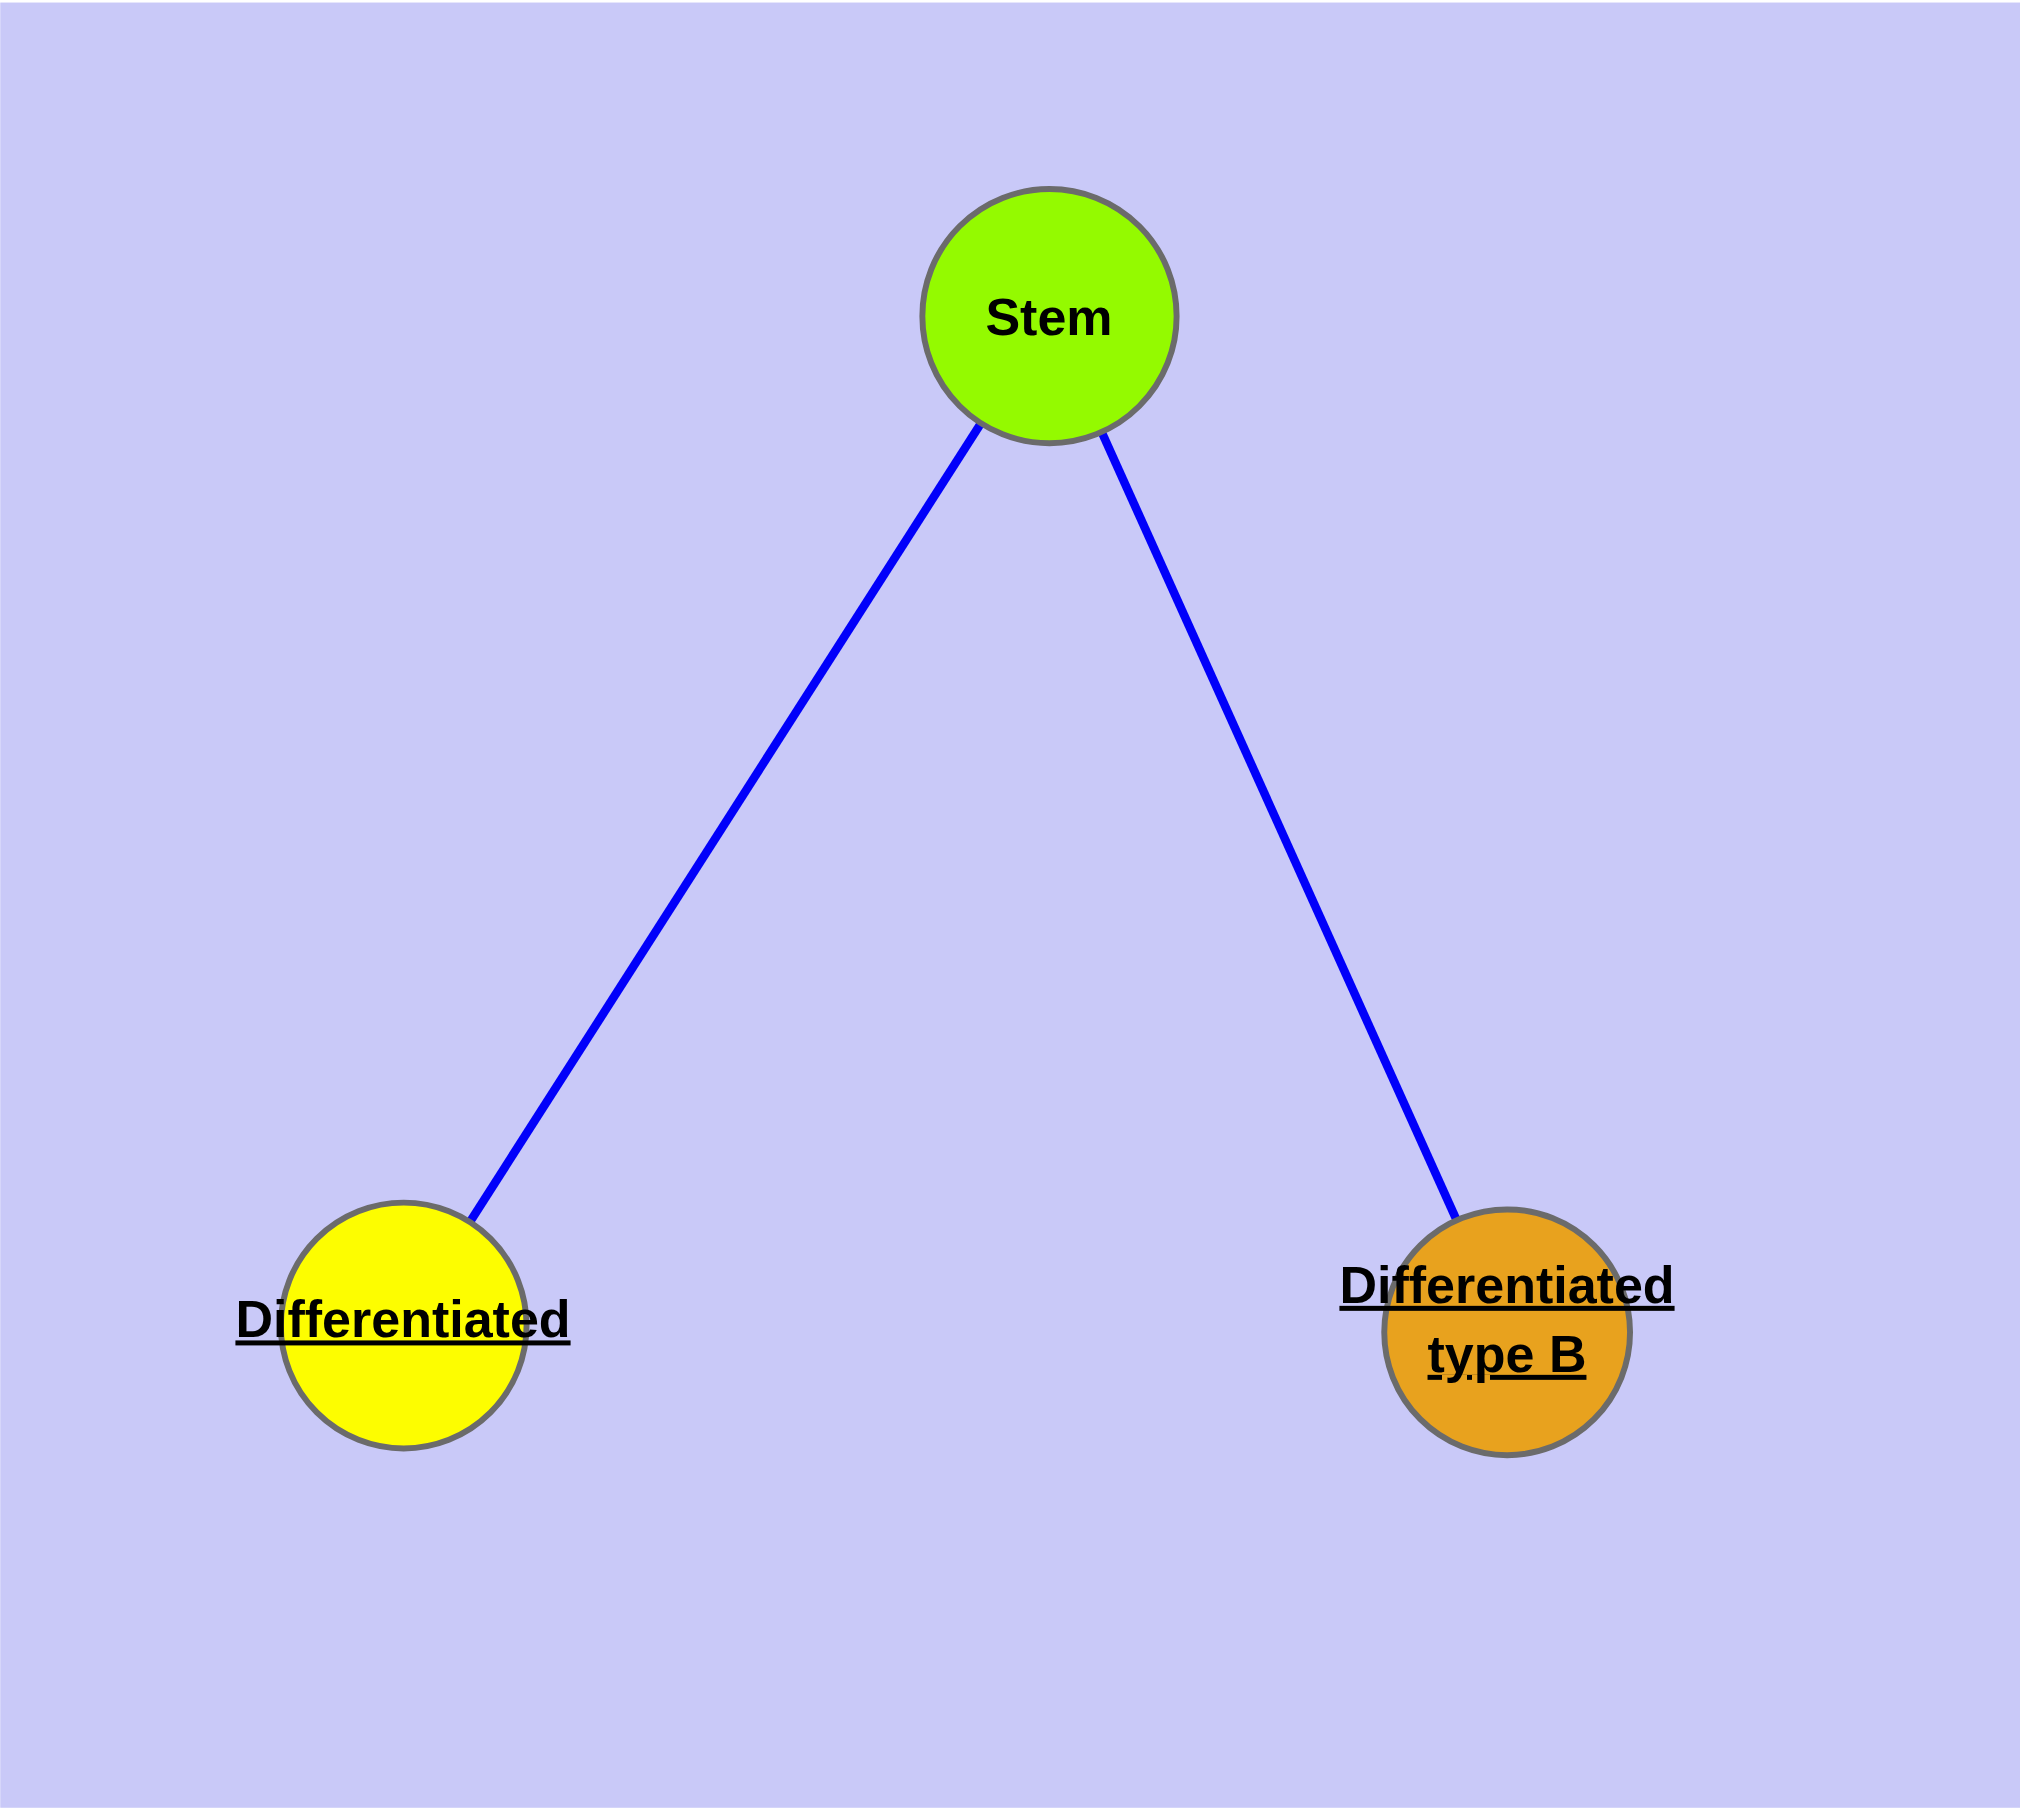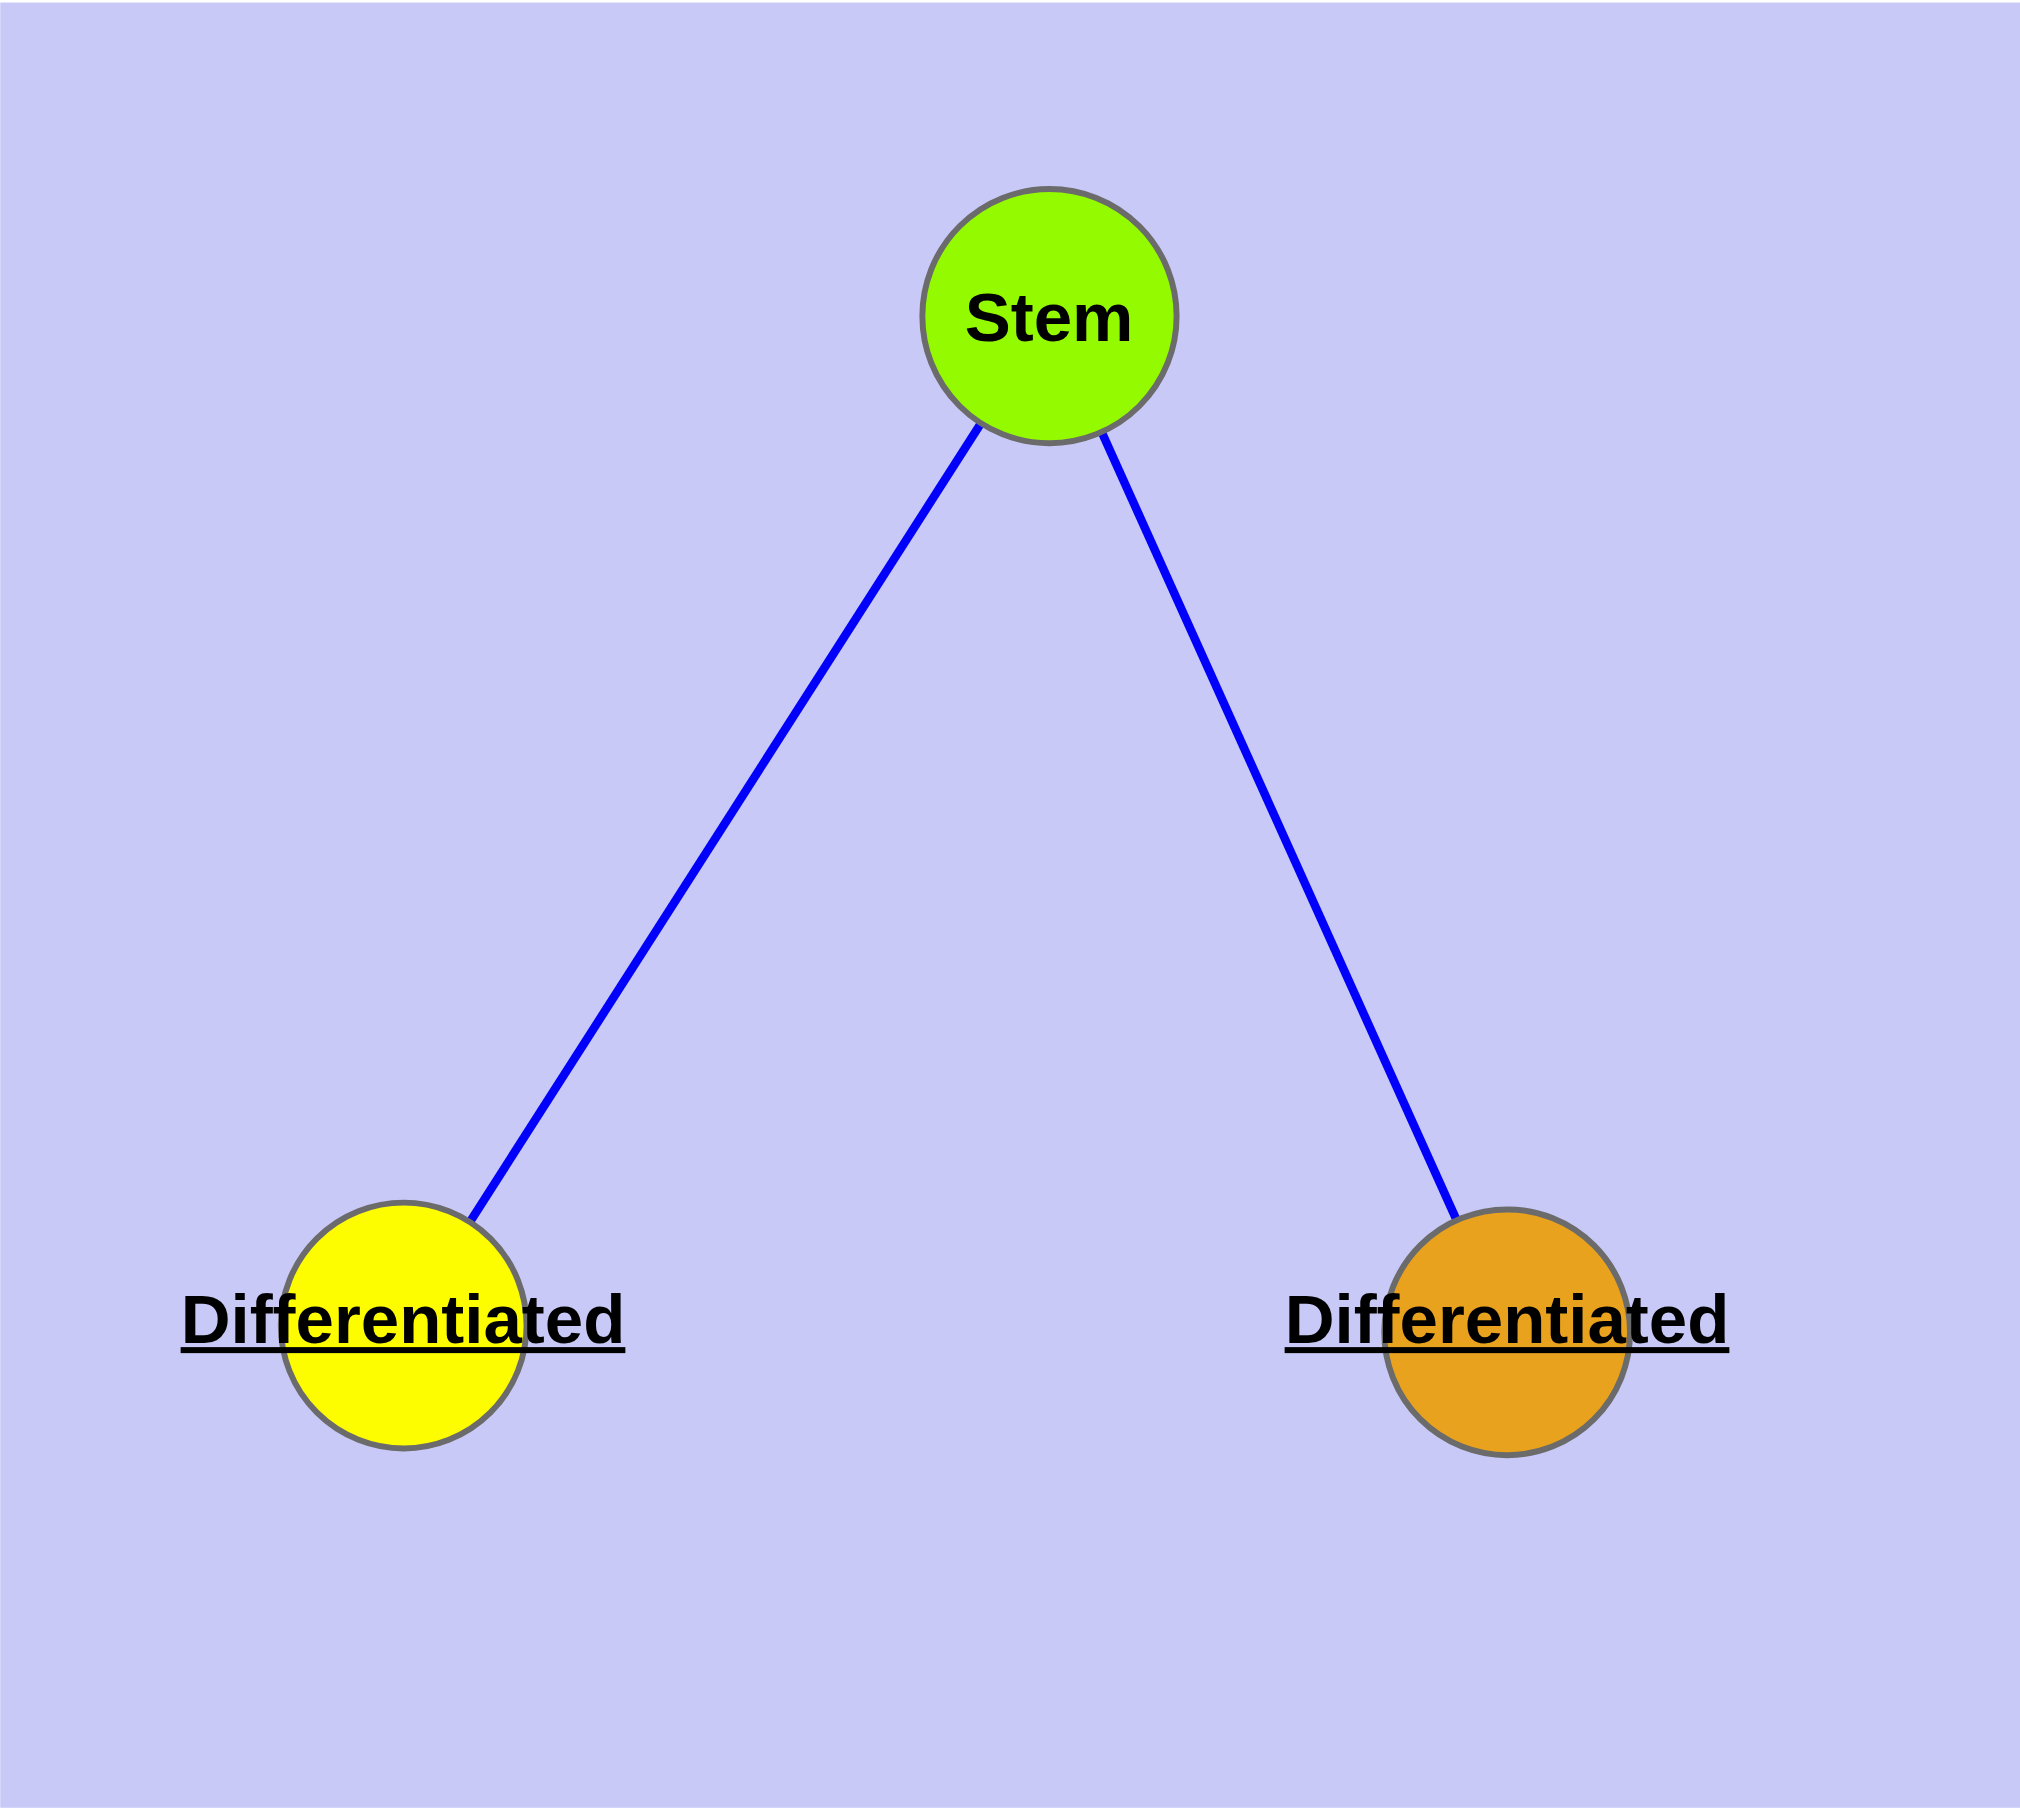--- a/index.html
+++ b/index.html
@@ -16,21 +16,21 @@
     position: absolute;
     left: 0;
     top: 0;
     display: block;
   }
   .node-label {
     position: absolute;
     transform: translate(-50%, -50%);
     text-align: center;
     font-weight: bold;
-    font-size: 69px;
+    font-size: 52px;
     line-height: 1.33;
     color: #000000;
     white-space: nowrap;
     pointer-events: none;
   }
   .node-label .line { display: block; text-decoration: underline; }
   #label-stem { left: 1049px; top: 318px; }
   #label-type-a { left: 403px;  top: 1320px; }
   #label-type-b { left: 1507px; top: 1320px; }
 </style>
@@ -53,14 +53,15 @@
 </svg>
 
 <div class="node-label" id="label-stem">Stem</div>
 
 <div class="node-label" id="label-type-a">
   <span class="line">Differentiated</span>
 </div>
 
 <div class="node-label" id="label-type-b">
   <span class="line">Differentiated</span>
+  <span class="line">type B</span>
 </div>
 
 
 </body></html>

